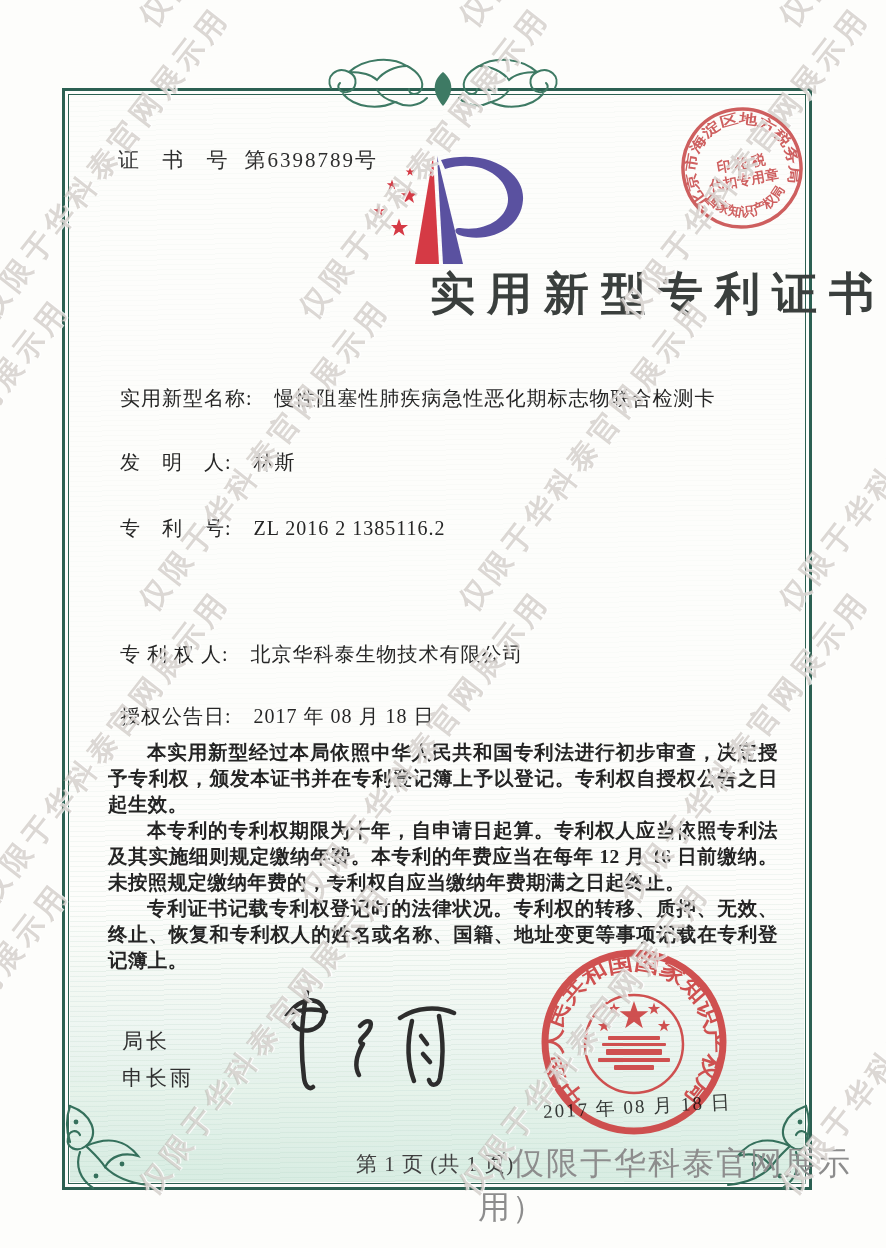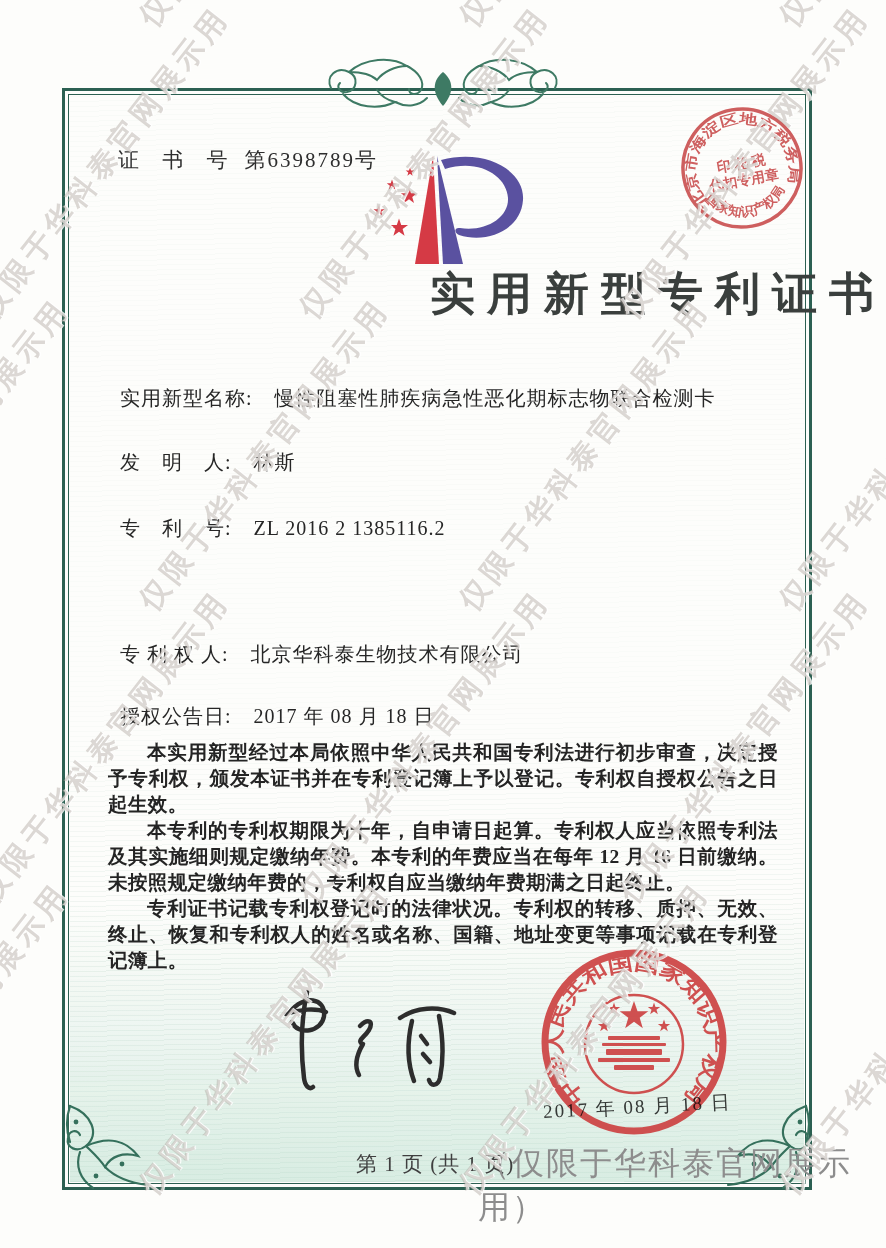--- a/index.html
+++ b/index.html
@@ -147,20 +147,24 @@
     <span class="flabel">授权公告日:</span>
     <span class="fvalue">2017 年 08 月 18 日</span>
   </div>
 
   <div class="body-text">
     <p>本实用新型经过本局依照中华人民共和国专利法进行初步审查，决定授予专利权，颁发本证书并在专利登记簿上予以登记。专利权自授权公告之日起生效。</p>
     <p>本专利的专利权期限为十年，自申请日起算。专利权人应当依照专利法及其实施细则规定缴纳年费。本专利的年费应当在每年 12 月 16 日前缴纳。未按照规定缴纳年费的，专利权自应当缴纳年费期满之日起终止。</p>
     <p>专利证书记载专利权登记时的法律状况。专利权的转移、质押、无效、终止、恢复和专利权人的姓名或名称、国籍、地址变更等事项记载在专利登记簿上。</p>
   </div>
 
+  <div class="signoff">
+    <div>局长</div>
+    <div>申长雨</div>
+  </div>
 
   <svg class="signature" width="225" height="118" viewBox="0 0 225 118">
     <g stroke="#2d2d2d" stroke-width="4.5" fill="none" stroke-linecap="round" stroke-linejoin="round">
       <path d="M55,10 C50,34 48,64 52,96 C53,104 57,108 61,105"></path>
       <path d="M38,30 C52,12 74,16 72,34 C70,50 46,54 40,40"></path>
       <path d="M34,32 C48,27 64,26 74,30"></path>
       <path d="M108,44 C116,36 122,39 117,48 C112,56 105,58 110,62"></path>
       <path d="M111,62 C104,74 102,84 107,93"></path>
       <path d="M148,36 C164,25 186,24 202,31"></path>
       <path d="M160,39 C155,60 155,80 162,99"></path>

